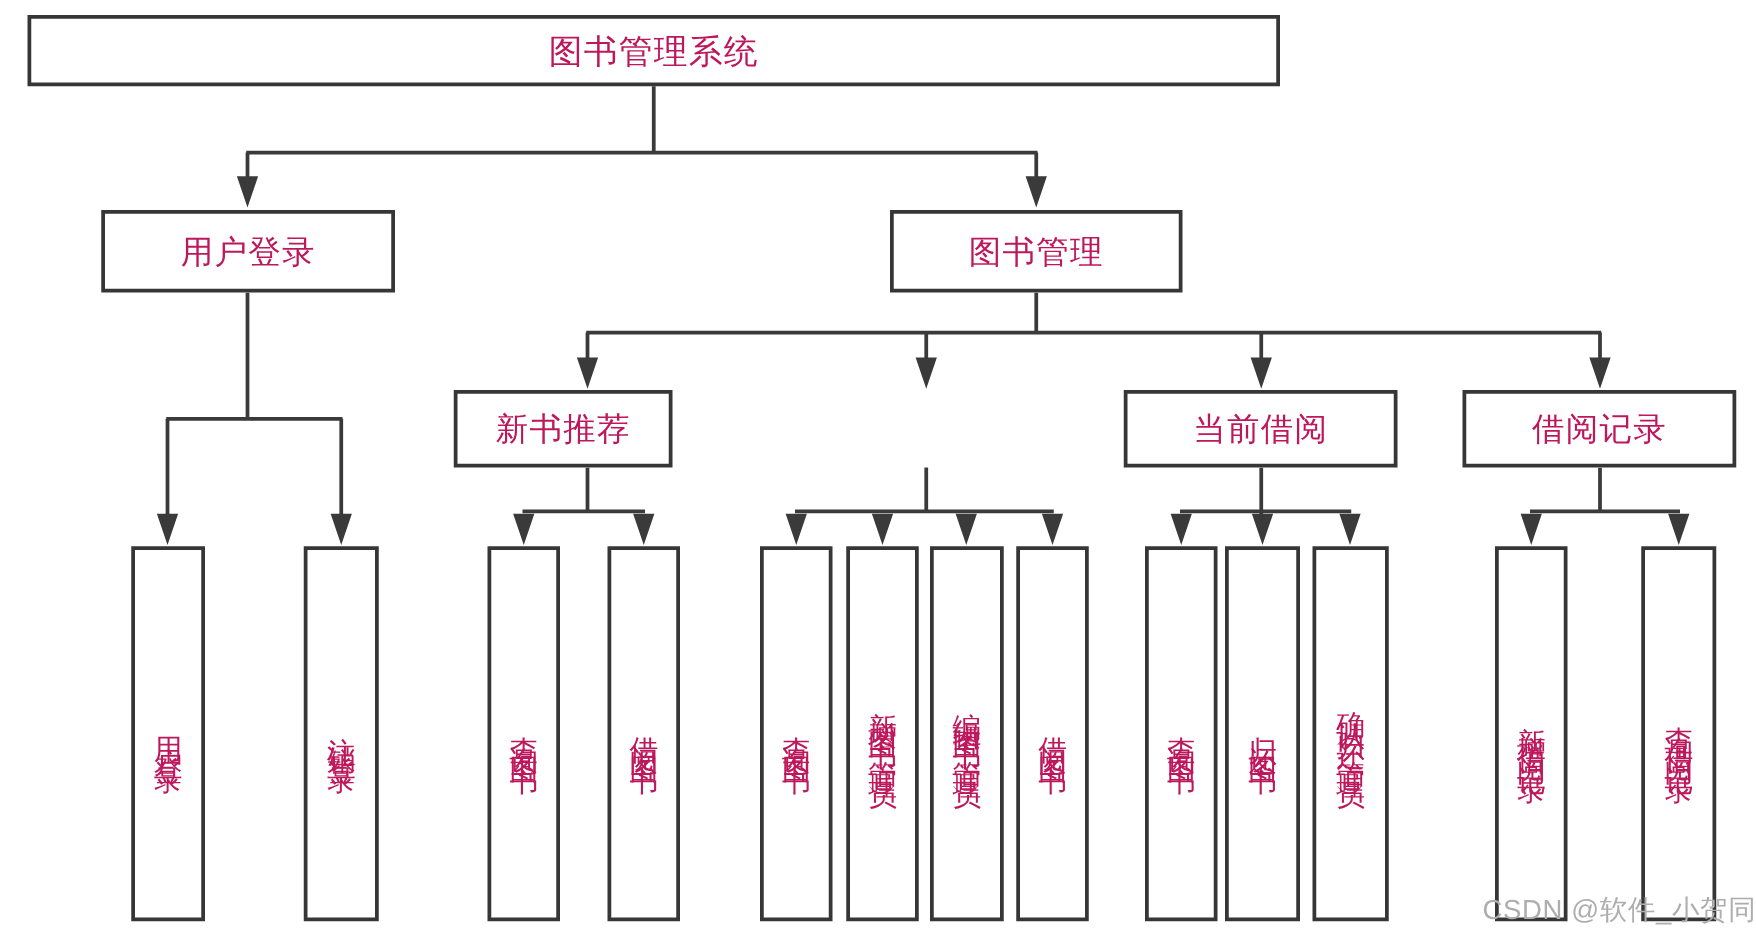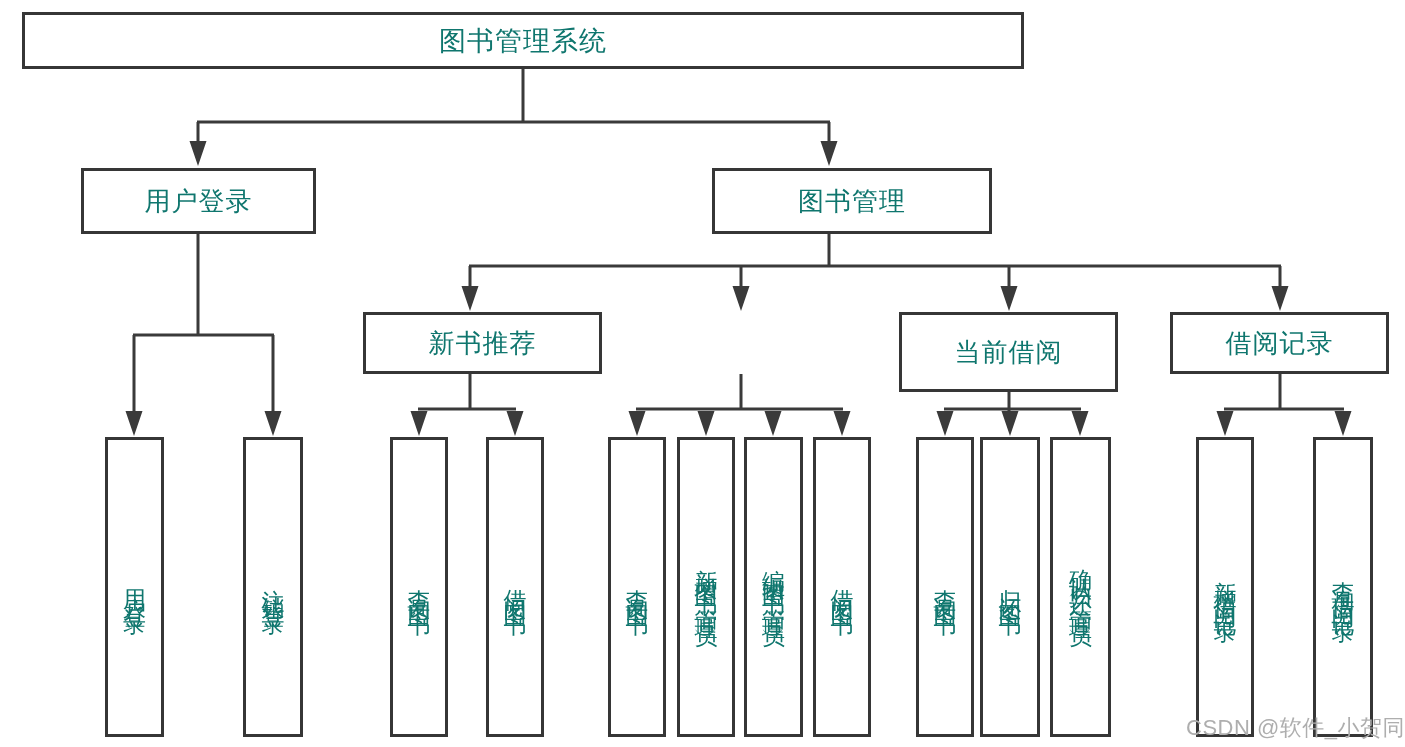--- a/index.html
+++ b/index.html
@@ -22,21 +22,21 @@
     z-index: 1;
   }
   .node {
     position: absolute;
     box-sizing: border-box;
     background: #ffffff;
     border: 3px solid #363636;
     display: flex;
     align-items: center;
     justify-content: center;
-    color: #0f766e;
+    color: #be185d;
     z-index: 2;
   }
   .node.root .label,
   .node.h .label {
     font-size: 26px;
     letter-spacing: 1px;
     white-space: nowrap;
   }
   .node.root .label { font-size: 27px; }
   .node.v .label {
@@ -110,28 +110,28 @@
     "></path>
   </svg>
 
   <div class="node root" style="left:22px; top:12px; width:1002px; height:57px;">
     <span class="label">图书管理系统</span>
   </div>
 
   <div class="node h" style="left:81px; top:168px; width:235px; height:66px;">
     <span class="label">用户登录</span>
   </div>
-  <div class="node h" style="left:712px; top:168px; width:280px; height:66px;">
+  <div class="node h" style="left:712px; top:168px; width:234px; height:66px;">
     <span class="label">图书管理</span>
   </div>
 
-  <div class="node h" style="left:363px; top:312px; width:239px; height:62px;">
+  <div class="node h" style="left:363px; top:312px; width:175px; height:62px;">
     <span class="label">新书推荐</span>
   </div>
-  <div class="node h" style="left:899px; top:312px; width:219px; height:80px;">
+  <div class="node h" style="left:899px; top:312px; width:219px; height:62px;">
     <span class="label">当前借阅</span>
   </div>
   <div class="node h" style="left:1170px; top:312px; width:219px; height:62px;">
     <span class="label">借阅记录</span>
   </div>
 
   <div class="node v" style="left:105px; top:437px; width:59px; height:300px;">
     <span class="label">用户登录</span>
   </div>
   <div class="node v" style="left:243px; top:437px; width:60px; height:300px;">

